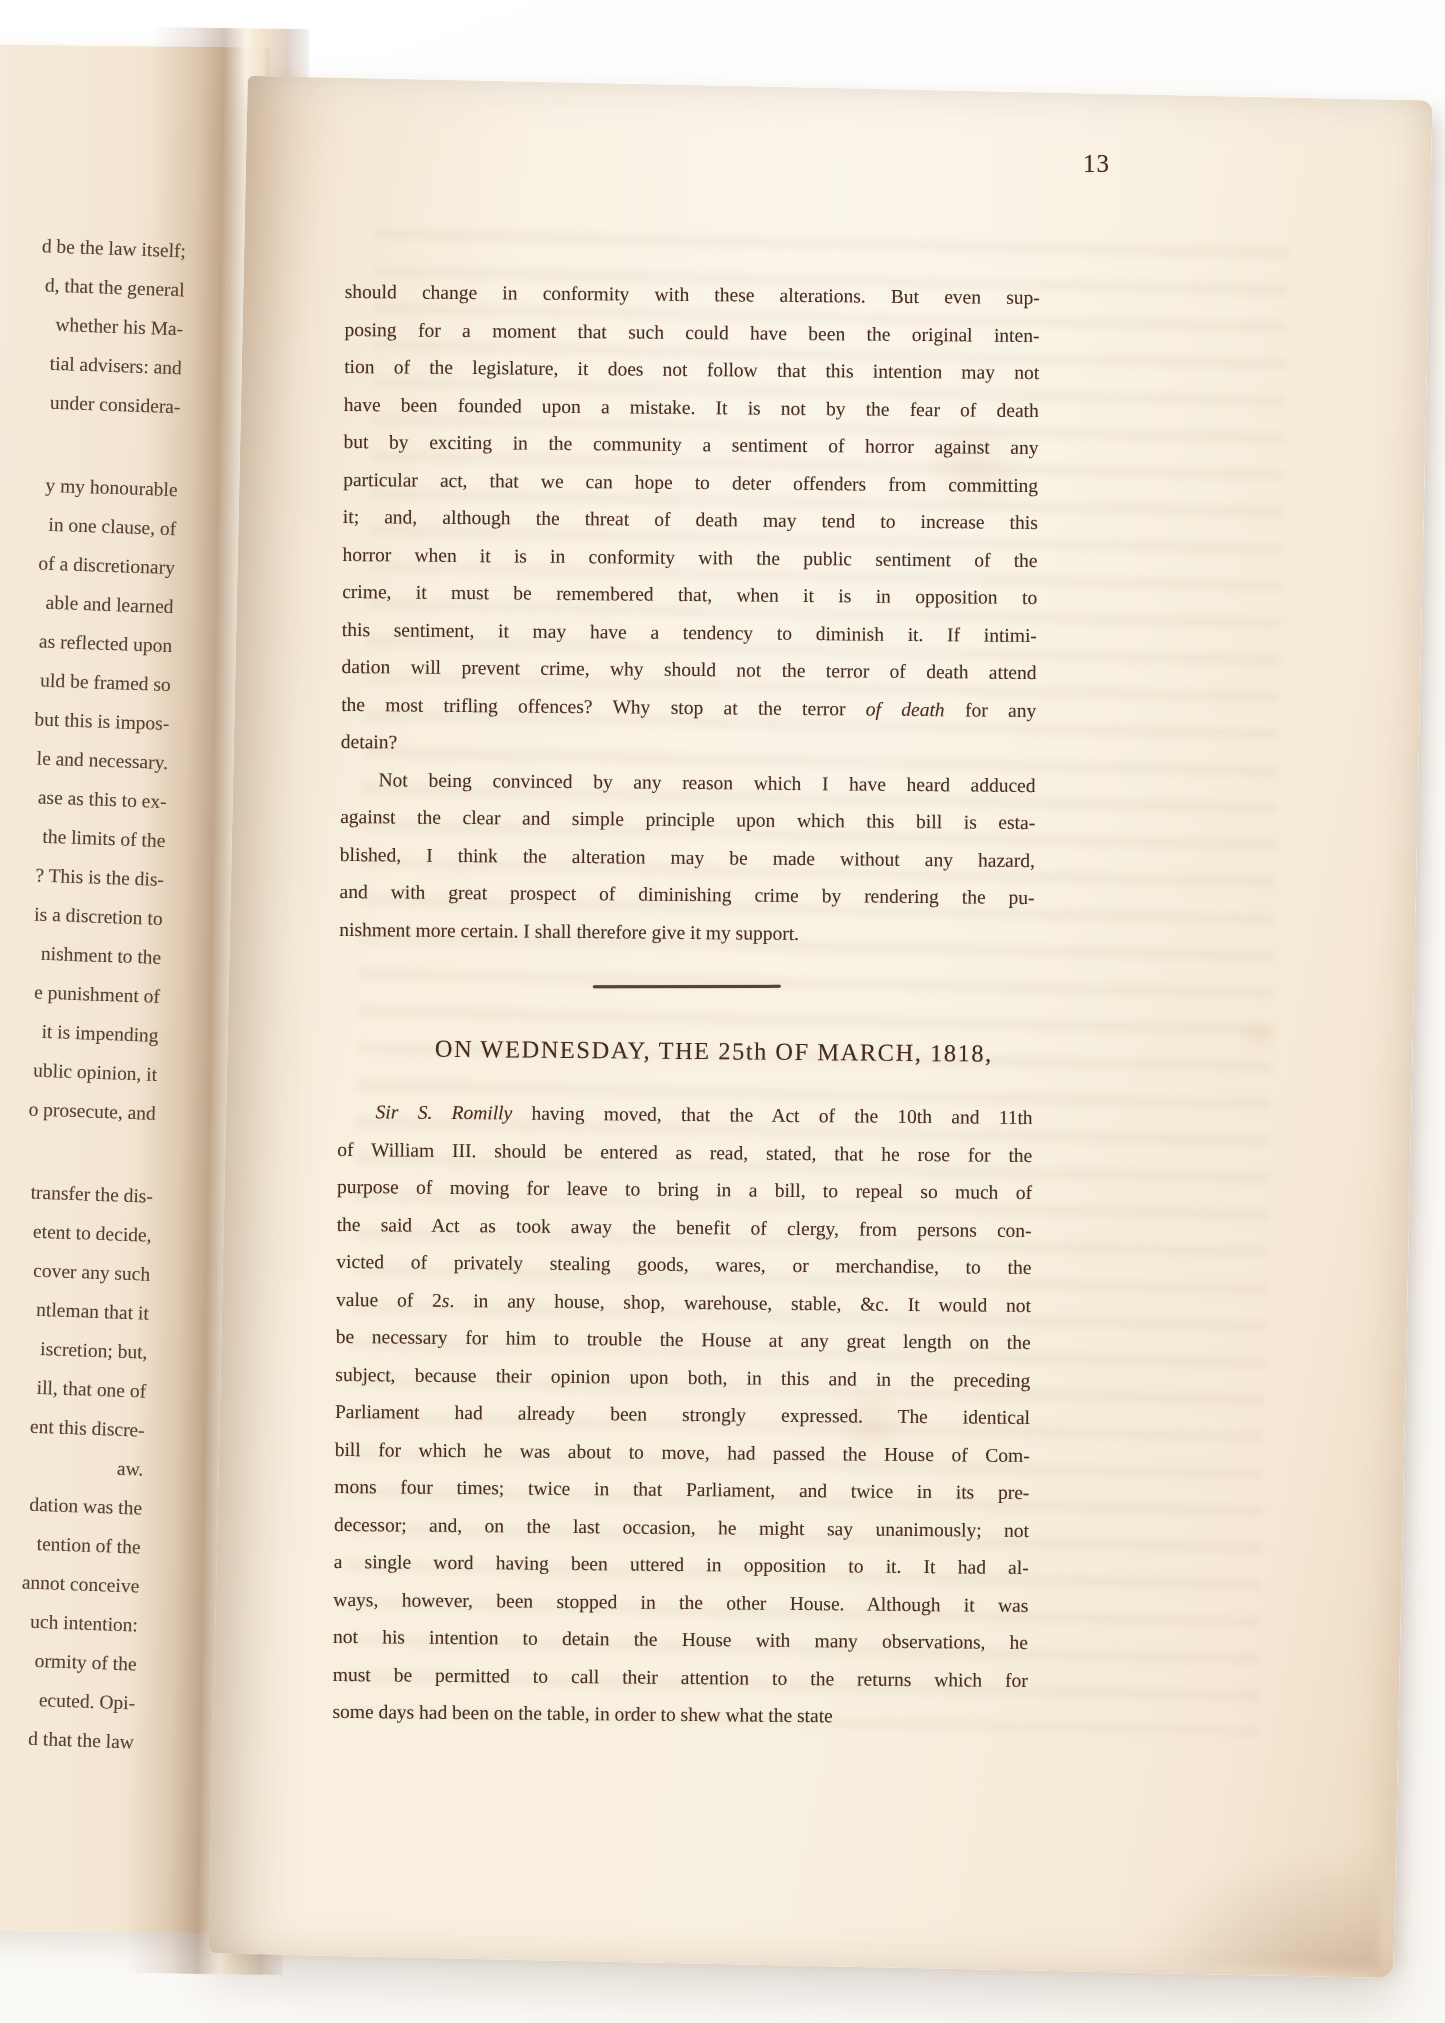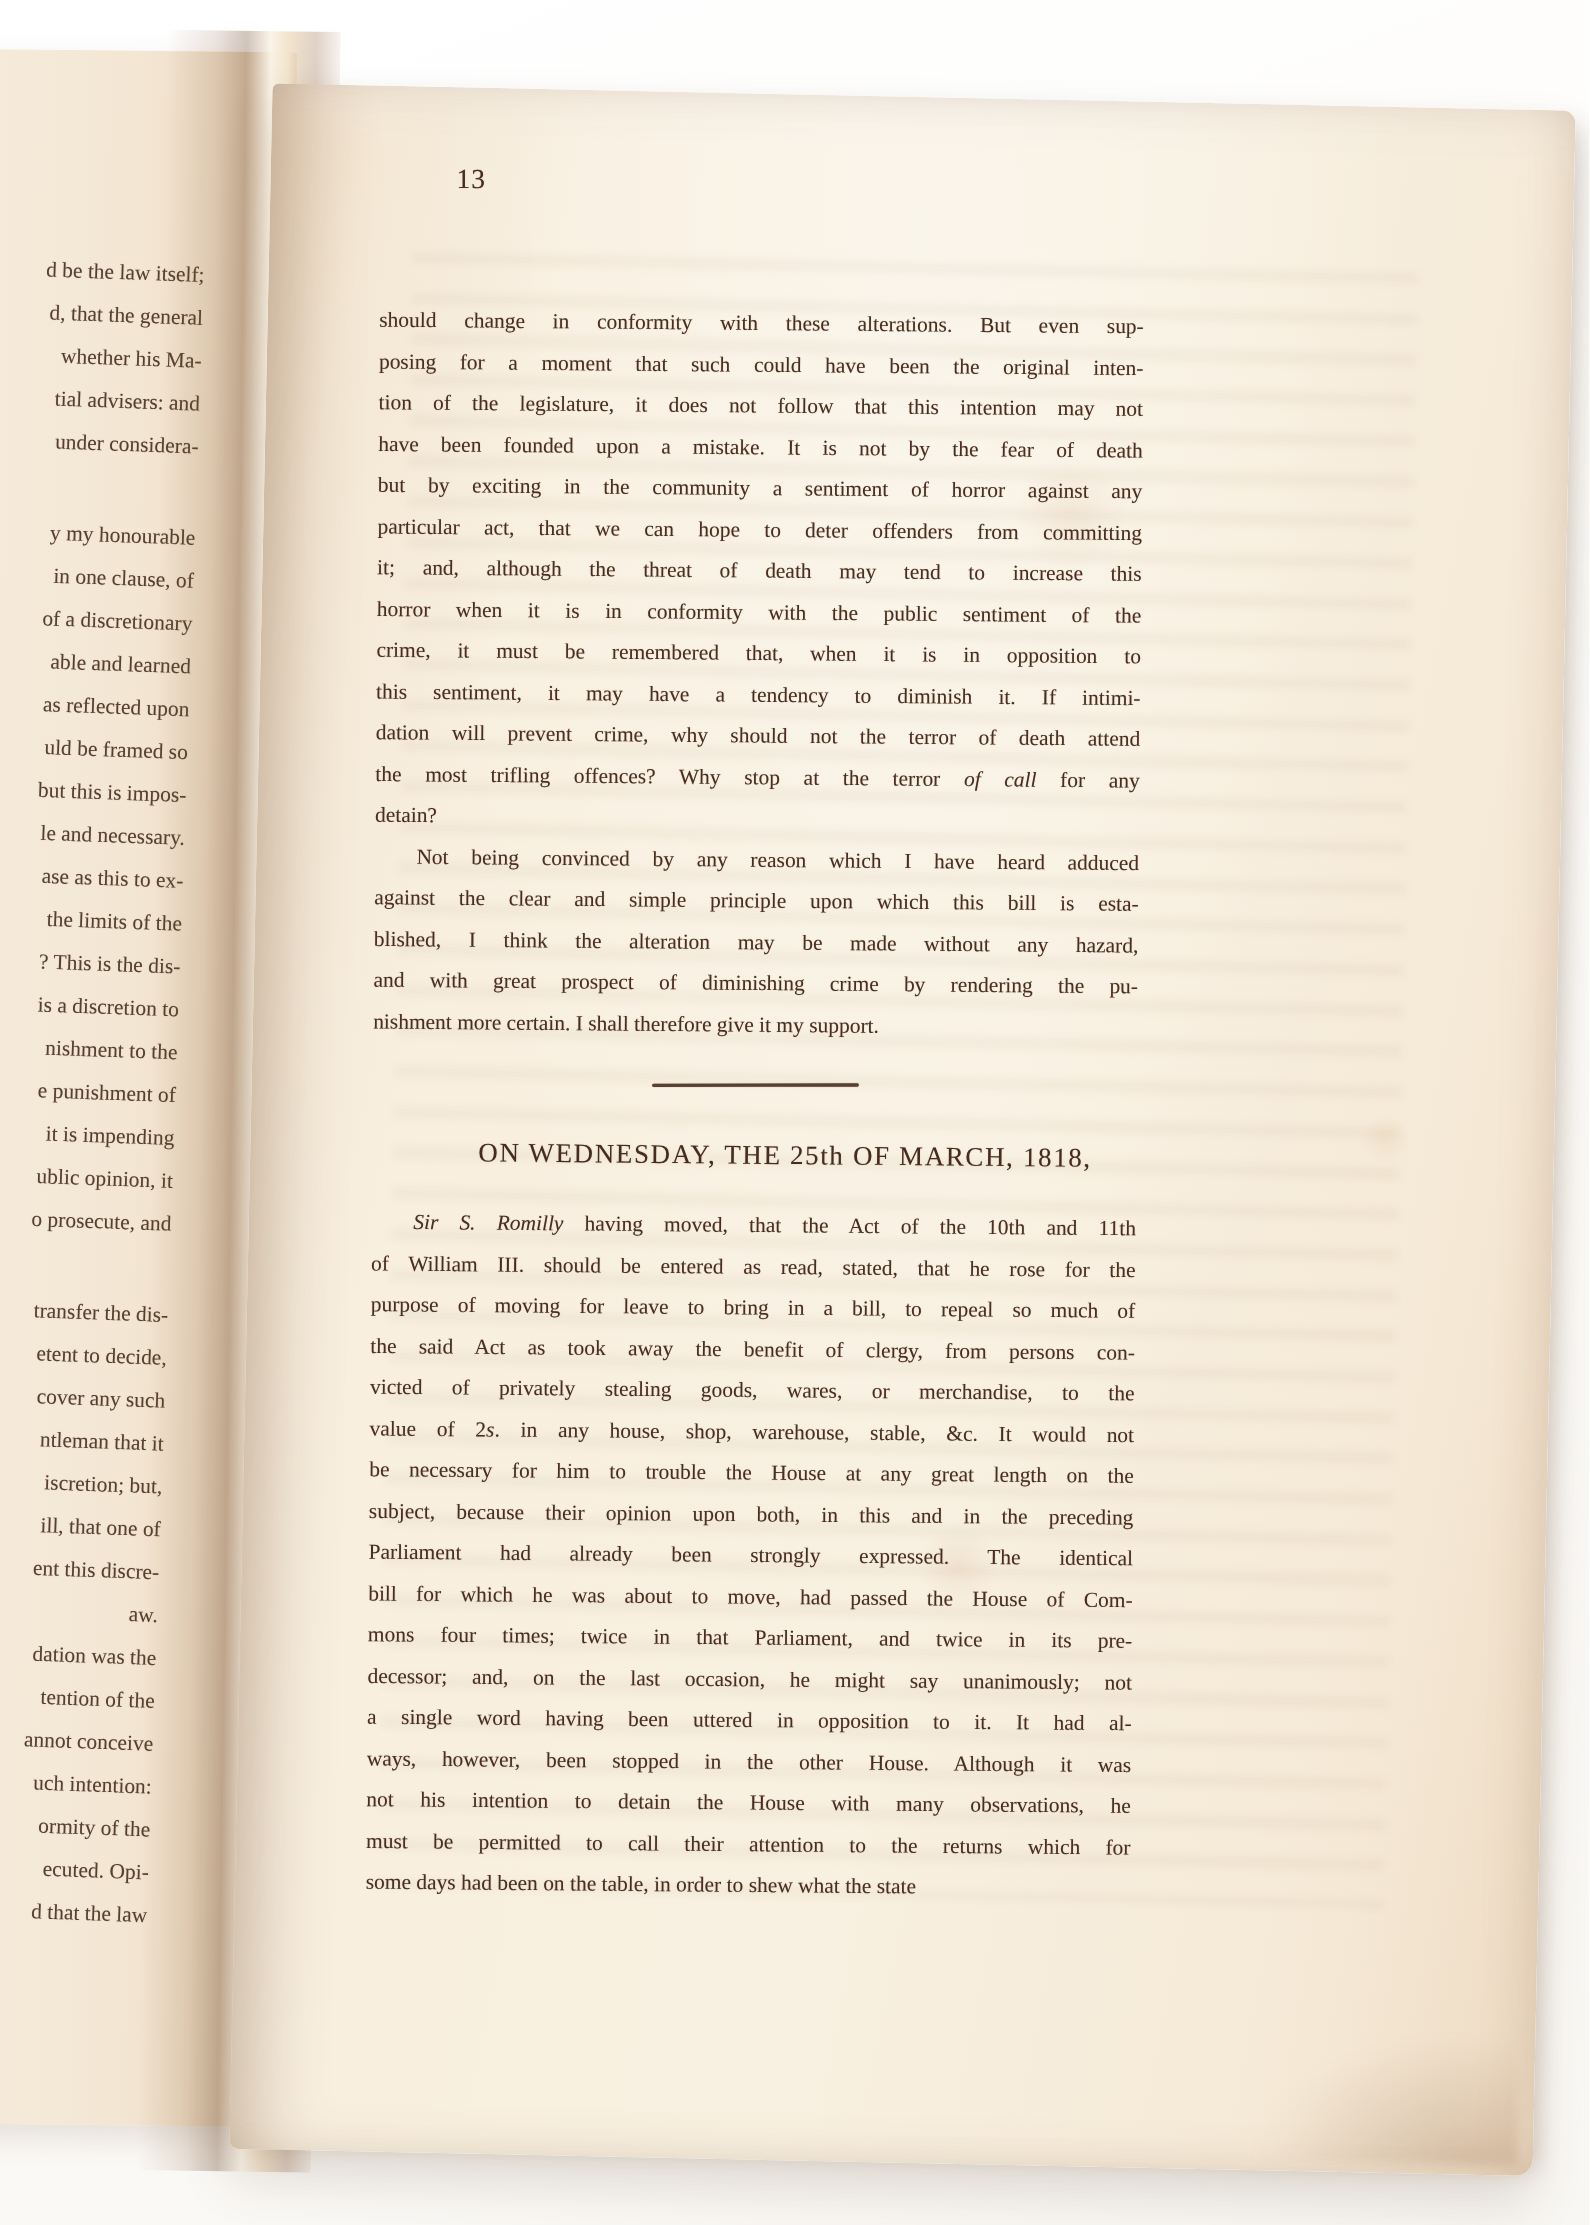--- a/index.html
+++ b/index.html
@@ -92,21 +92,21 @@
     width: 260px; height: 130px;
     background: radial-gradient(ellipse at 85% 100%, rgba(150,110,80,0.28), transparent 65%);
     filter: blur(5px);
     pointer-events: none;
   }
 
   
   .page-number {
     position: absolute;
     left: 345px; top: 150px; width: 695px;
-    text-align: left;
+    text-align: right;
     transform: translateX(70px);
     font-size: 25px;
     letter-spacing: 1px;
     color: #462c1e;
     text-shadow: 0 0 1px rgba(70,44,30,0.4);
     z-index: 4;
   }
   .text-block {
     position: absolute;
     left: 345px; top: 273px; width: 695px;
@@ -207,21 +207,21 @@
         <div class="line"><span>posing for a moment that such could have been the original inten-</span></div>
         <div class="line"><span>tion of the legislature, it does not follow that this intention may not</span></div>
         <div class="line"><span>have been founded upon a mistake.  It is not by the fear of death</span></div>
         <div class="line"><span>but by exciting in the community a sentiment of horror against any</span></div>
         <div class="line"><span>particular act, that we can hope to deter offenders from committing</span></div>
         <div class="line"><span>it; and, although the threat of death may tend to increase this</span></div>
         <div class="line"><span>horror when it is in conformity with the public sentiment of the</span></div>
         <div class="line"><span>crime, it must be remembered that, when it is in opposition to</span></div>
         <div class="line"><span>this sentiment, it may have a tendency to diminish it.  If intimi-</span></div>
         <div class="line"><span>dation will prevent crime, why should not the terror of death attend</span></div>
-        <div class="line"><span>the most trifling offences?  Why stop at the terror </span><i>of call</i><span> for any</span></div>
+        <div class="line"><span>the most trifling offences?  Why stop at the terror </span><i>of death</i><span> for any</span></div>
         <div class="line"><span>detain?</span></div>
       </div>
     <div class="para para-2 indent-first">
         <div class="line"><span>Not being convinced by any reason which I have heard adduced</span></div>
         <div class="line"><span>against the clear and simple principle upon which this bill is esta-</span></div>
         <div class="line"><span>blished, I think the alteration may be made without any hazard,</span></div>
         <div class="line"><span>and with great prospect of diminishing crime by rendering the pu-</span></div>
         <div class="line"><span>nishment more certain.  I shall therefore give it my support.</span></div>
       </div>
     <div class="rule"></div>

